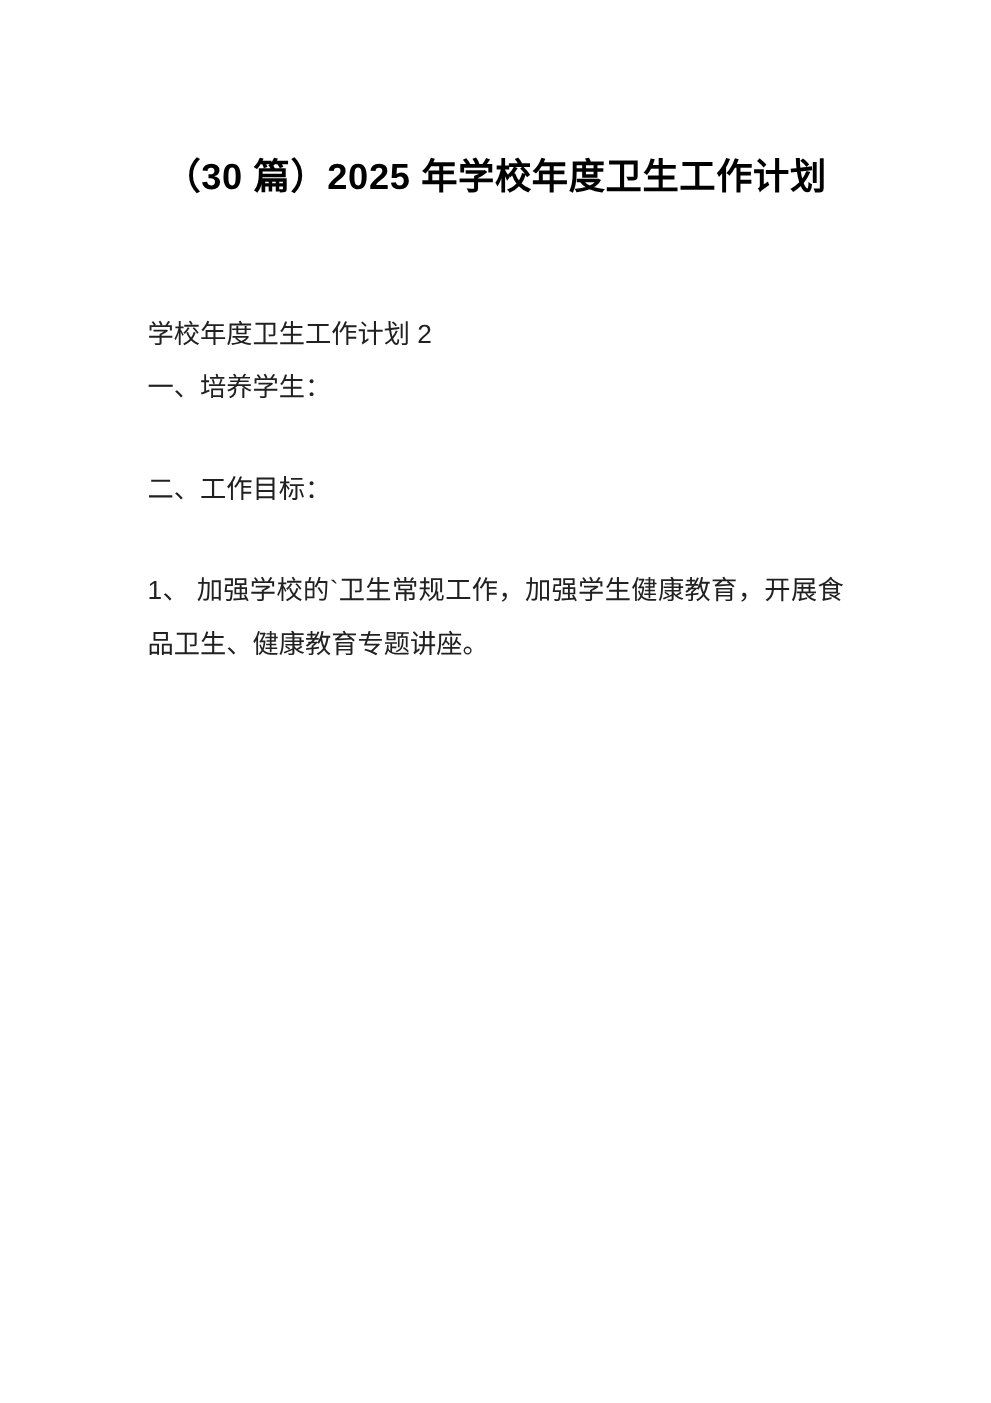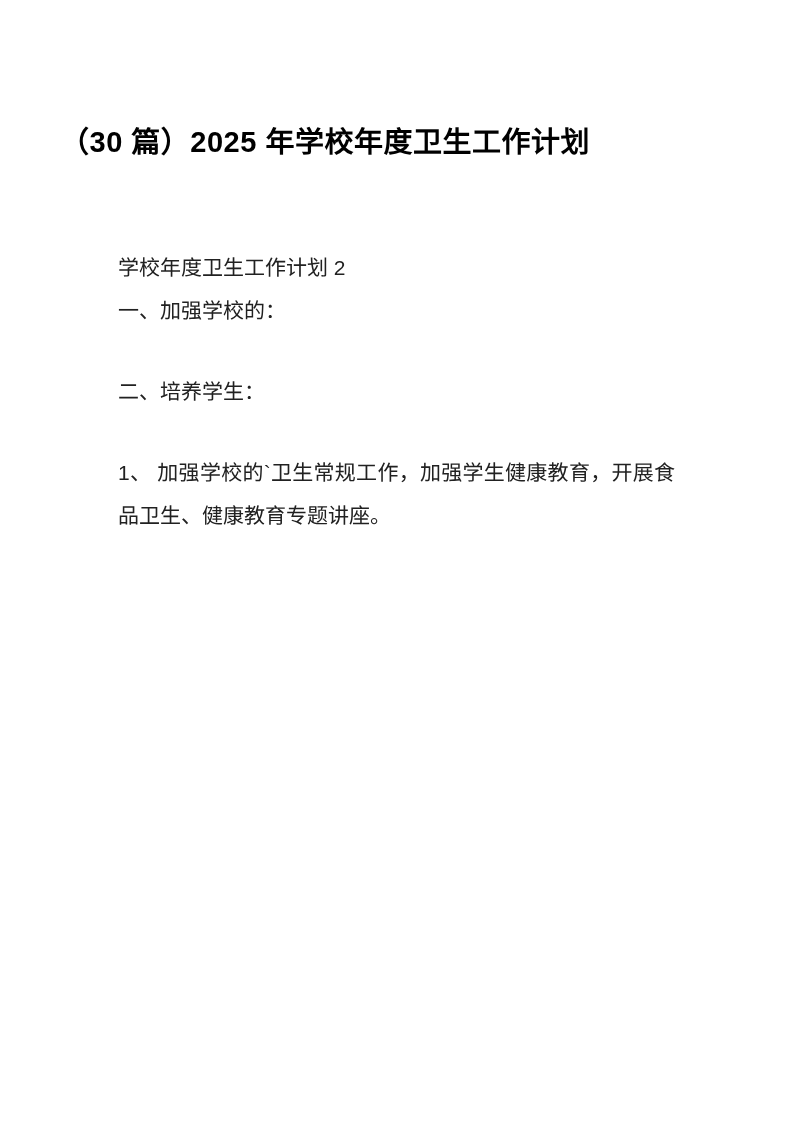--- a/index.html
+++ b/index.html
@@ -16,21 +16,21 @@
     overflow: hidden;
     font-family: "Liberation Sans", sans-serif;
     color: #212121;
   }
   .doc-title {
     margin: 0;
     padding: 120px 60px 0 60px;
     font-size: 29px;
     line-height: 44px;
     font-weight: 700;
-    text-align: left;
+    text-align: center;
     color: #000000;
     letter-spacing: 0.5px;
   }
   .doc-body {
     margin: 0 118px;
   }
   .para {
     margin: 38px 0 0 0;
     font-size: 21px;
     line-height: 43px;
@@ -47,22 +47,22 @@
 </style>
 </head>
 <body>
 
 <div class="doc-page">
   <h1 class="doc-title">（30 篇）2025 年学校年度卫生工作计划</h1>
 
   <div class="doc-body">
     <p class="para first">学校年度卫生工作计划 2</p>
 
-    <p class="para tight">一、加强学校的：</p>
+    <p class="para tight">一、培养学生：</p>
 
 
-    <p class="para">二、培养学生：</p>
+    <p class="para">二、工作目标：</p>
 
     <p class="para">1、 加强学校的`卫生常规工作，加强学生健康教育，开展食品卫生、健康教育专题讲座。</p>
 
 
   </div>
 </div>
 
 </body></html>

